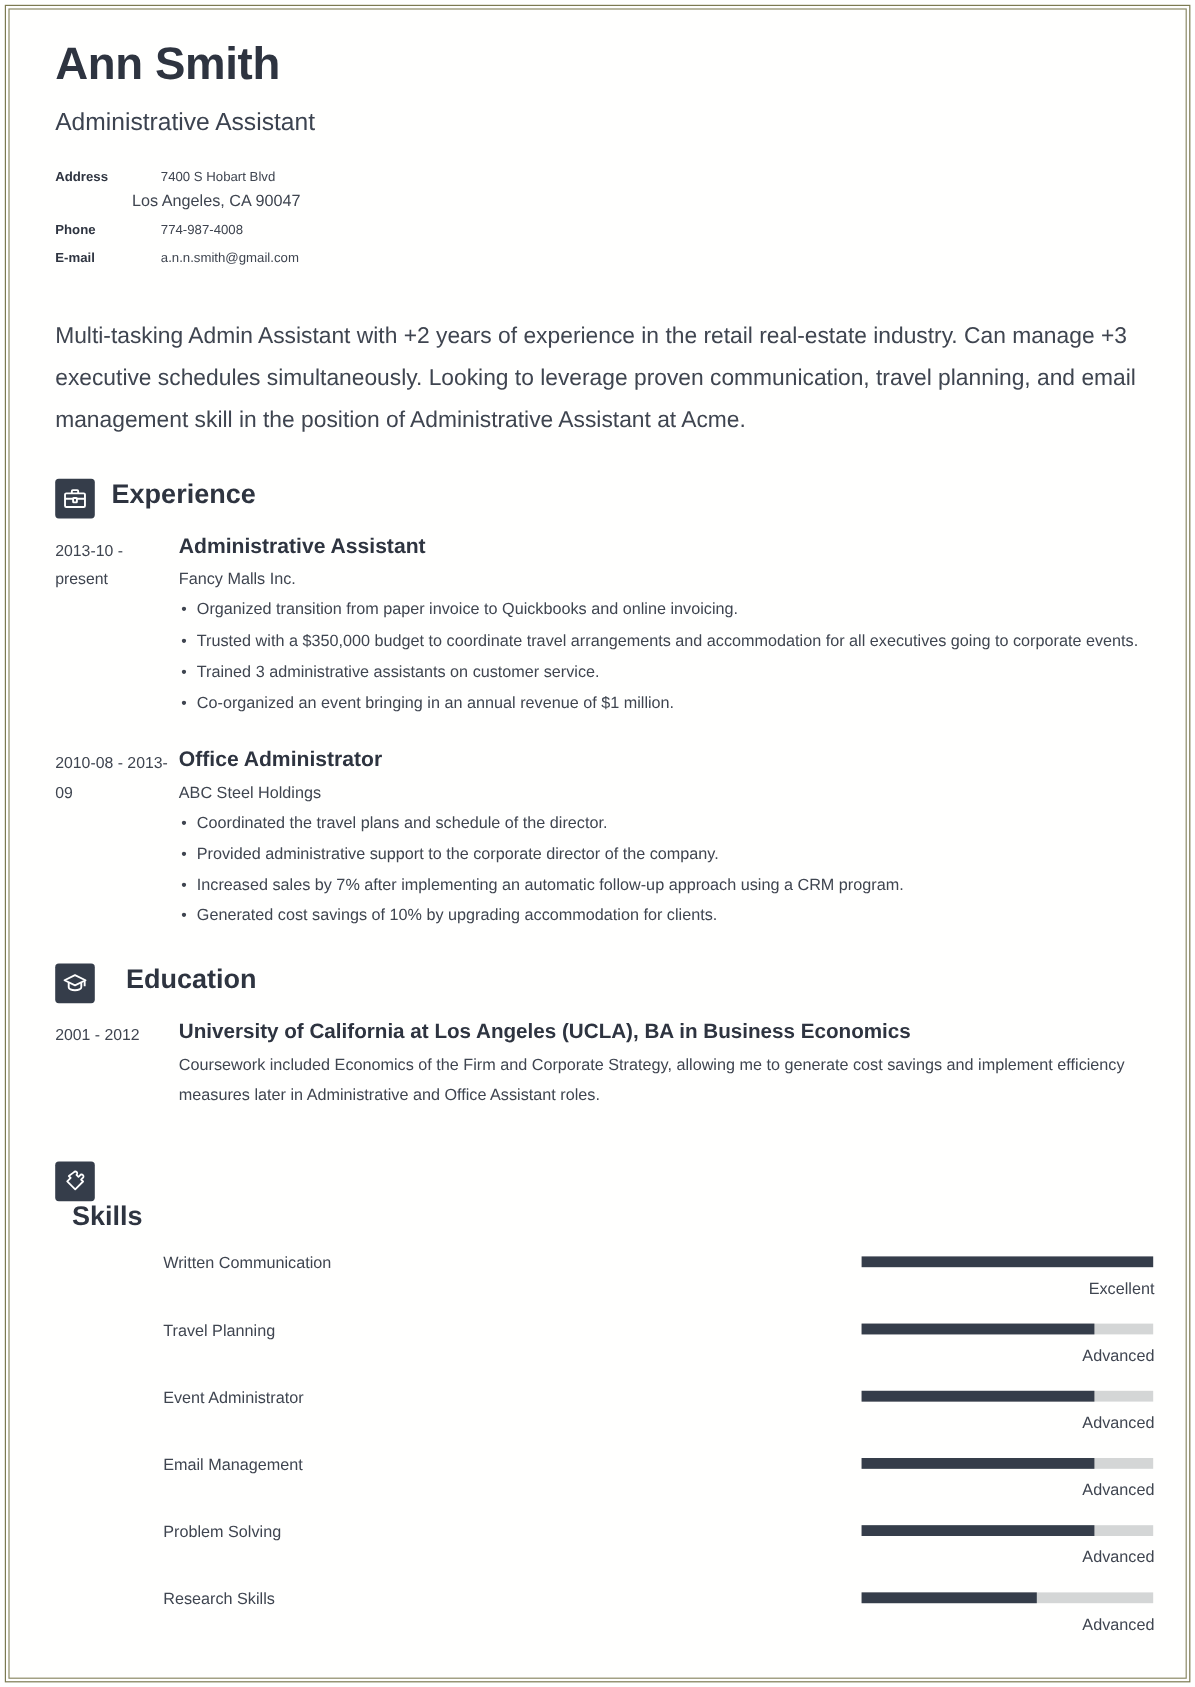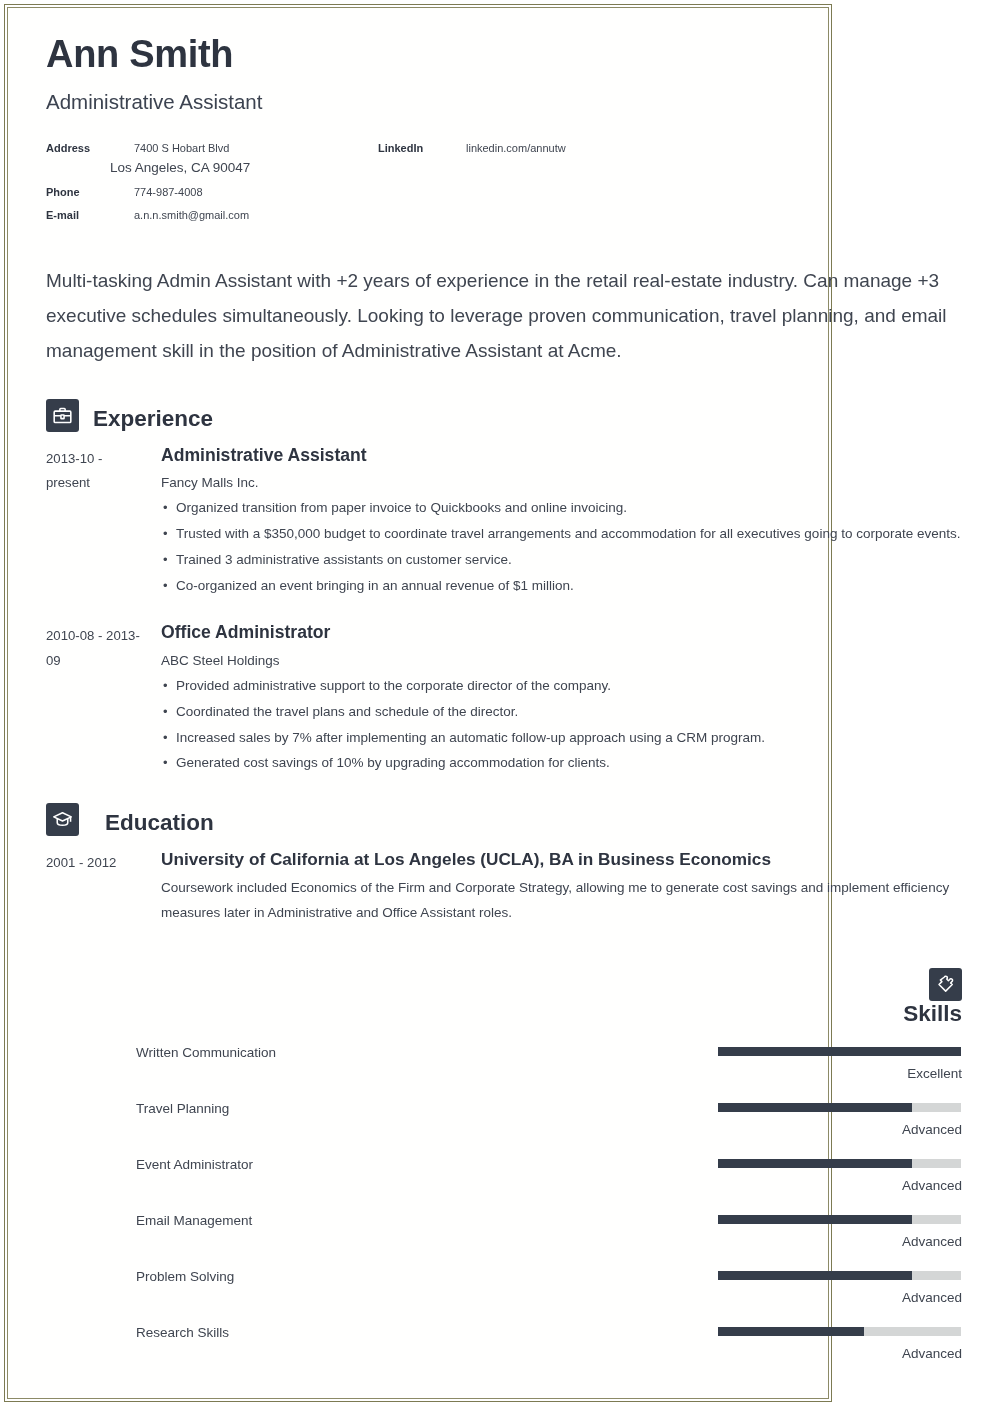--- a/index.html
+++ b/index.html
@@ -12,21 +12,21 @@
 
   body {
     font-family: "Liberation Sans", sans-serif;
     color: #333333;
   }
 
   .page-frame {
     position: absolute;
     left: 4px;
     top: 4px;
-    width: 828px;
+    width: 988px;
     height: 1398px;
     border: 1px solid #7c7a52;
     background: #ffffff;
   }
 
   .page-frame-inner {
     position: absolute;
     left: 2px;
     top: 2px;
     right: 2px;
@@ -93,21 +93,21 @@
     margin-top: 6px;
     font-size: 19px;
     line-height: 1.84;
     color: #3f4550;
     width: 915px;
   }
 
   
   .section-head {
     display: flex;
-    align-items: flex-end;
+    align-items: flex-start;
     margin-top: 30px;
     margin-bottom: 12px;
   }
   .sec-icon {
     width: 33px;
     height: 33px;
     background: #353d4a;
     border-radius: 3px;
     flex: 0 0 33px;
     display: flex;
@@ -119,21 +119,20 @@
     margin-left: 14px;
     font-size: 22.5px;
     font-weight: bold;
     color: #2e3440;
   }
 
   
   .entry {
     display: flex;
     margin-bottom: 6px;
-    gap: 12px;
   }
   .entry-dates {
     flex: 0 0 103px;
     width: 103px;
     font-size: 13.2px;
     color: #3f4550;
     line-height: 1.86;
     padding-top: 3px;
   }
   .entry-body { flex: 1; }
@@ -234,26 +233,20 @@
         <span class="c-value">7400 S Hobart Blvd</span>
       </div>
       <div class="c-value2">Los Angeles, CA 90047</div>
       <div class="c-row">
         <span class="c-label">Phone</span>
         <span class="c-value">774-987-4008</span>
       </div>
       <div class="c-row" style="margin-top:11px;">
         <span class="c-label">E-mail</span>
         <span class="c-value">a.n.n.smith@gmail.com</span>
-      </div>
-    </div>
-    <div class="contact-col-right">
-      <div class="c-row">
-        <span class="c-label">LinkedIn</span>
-        <span class="c-value">linkedin.com/annutw</span>
       </div>
     </div>
   </div>
 
   <div class="summary">Multi-tasking Admin Assistant with +2 years of experience in the retail real-estate industry. Can manage +3 executive schedules simultaneously. Looking to leverage proven communication, travel planning, and email management skill in the position of Administrative Assistant at Acme.</div>
 
   <div class="section-head">
     <span class="sec-icon">
       <svg width="21" height="21" viewBox="0 0 24 24" fill="none" stroke="#ffffff" stroke-width="1.8">
         <rect x="2.5" y="7" width="19" height="13" rx="1.2"></rect>
@@ -280,22 +273,22 @@
   </div>
 
   <div class="exp-spacer"></div>
 
   <div class="entry">
     <div class="entry-dates">2010-08 - 2013-09</div>
     <div class="entry-body">
       <div class="entry-title">Office Administrator</div>
       <div class="entry-org">ABC Steel Holdings</div>
       <ul class="bullets">
+        <li>Coordinated the travel plans and schedule of the director.</li>
         <li>Provided administrative support to the corporate director of the company.</li>
-        <li>Coordinated the travel plans and schedule of the director.</li>
         <li>Increased sales by 7% after implementing an automatic follow-up approach using a CRM program.</li>
         <li>Generated cost savings of 10% by upgrading accommodation for clients.</li>
       </ul>
     </div>
   </div>
 
   <div class="section-head" style="margin-top:26px;gap:12px;">
     <span class="sec-icon">
       <svg width="21" height="21" viewBox="0 0 24 24" fill="none" stroke="#ffffff" stroke-width="1.8" stroke-linejoin="round">
         <path d="M12 4.2 22 9l-10 4.8L2 9z"></path>

